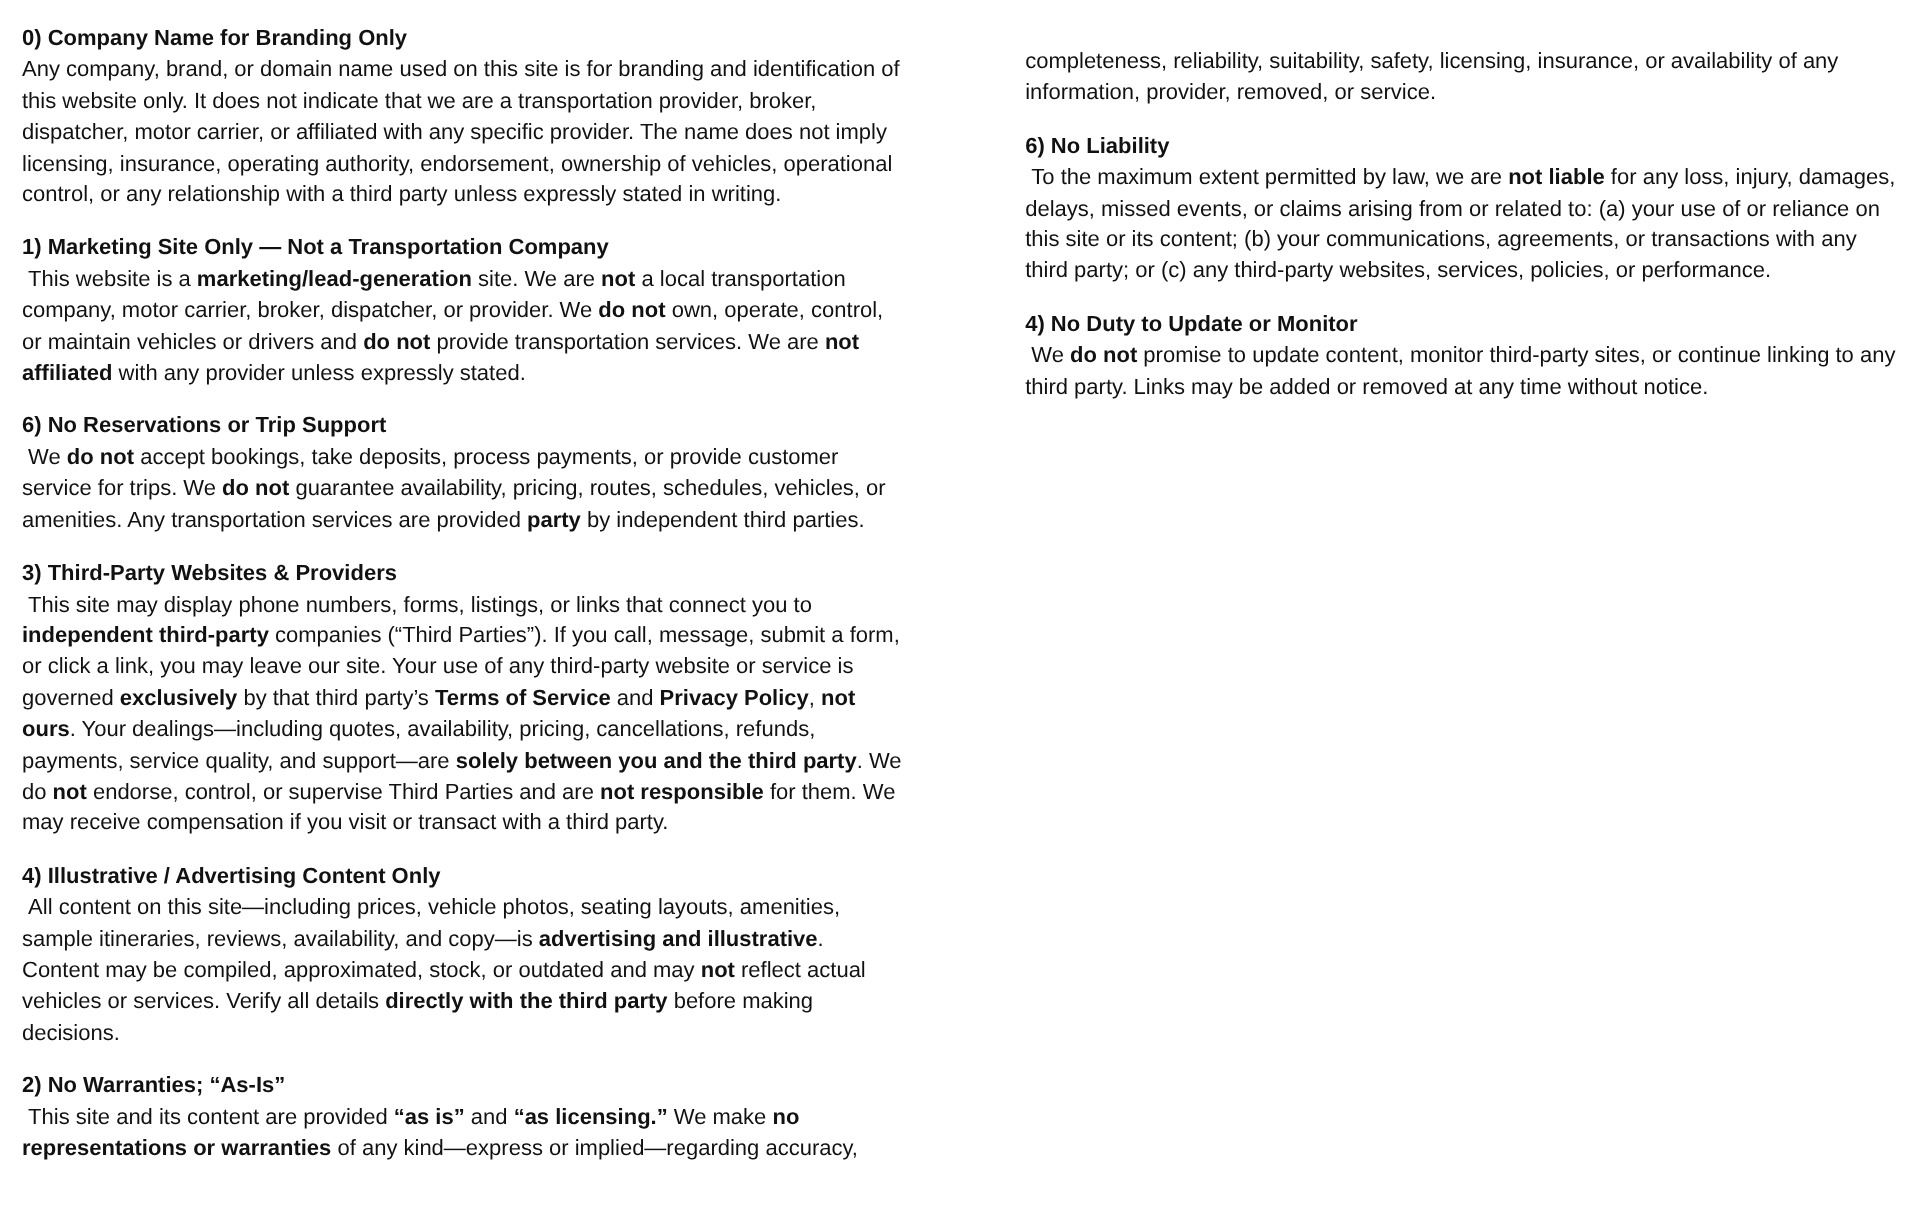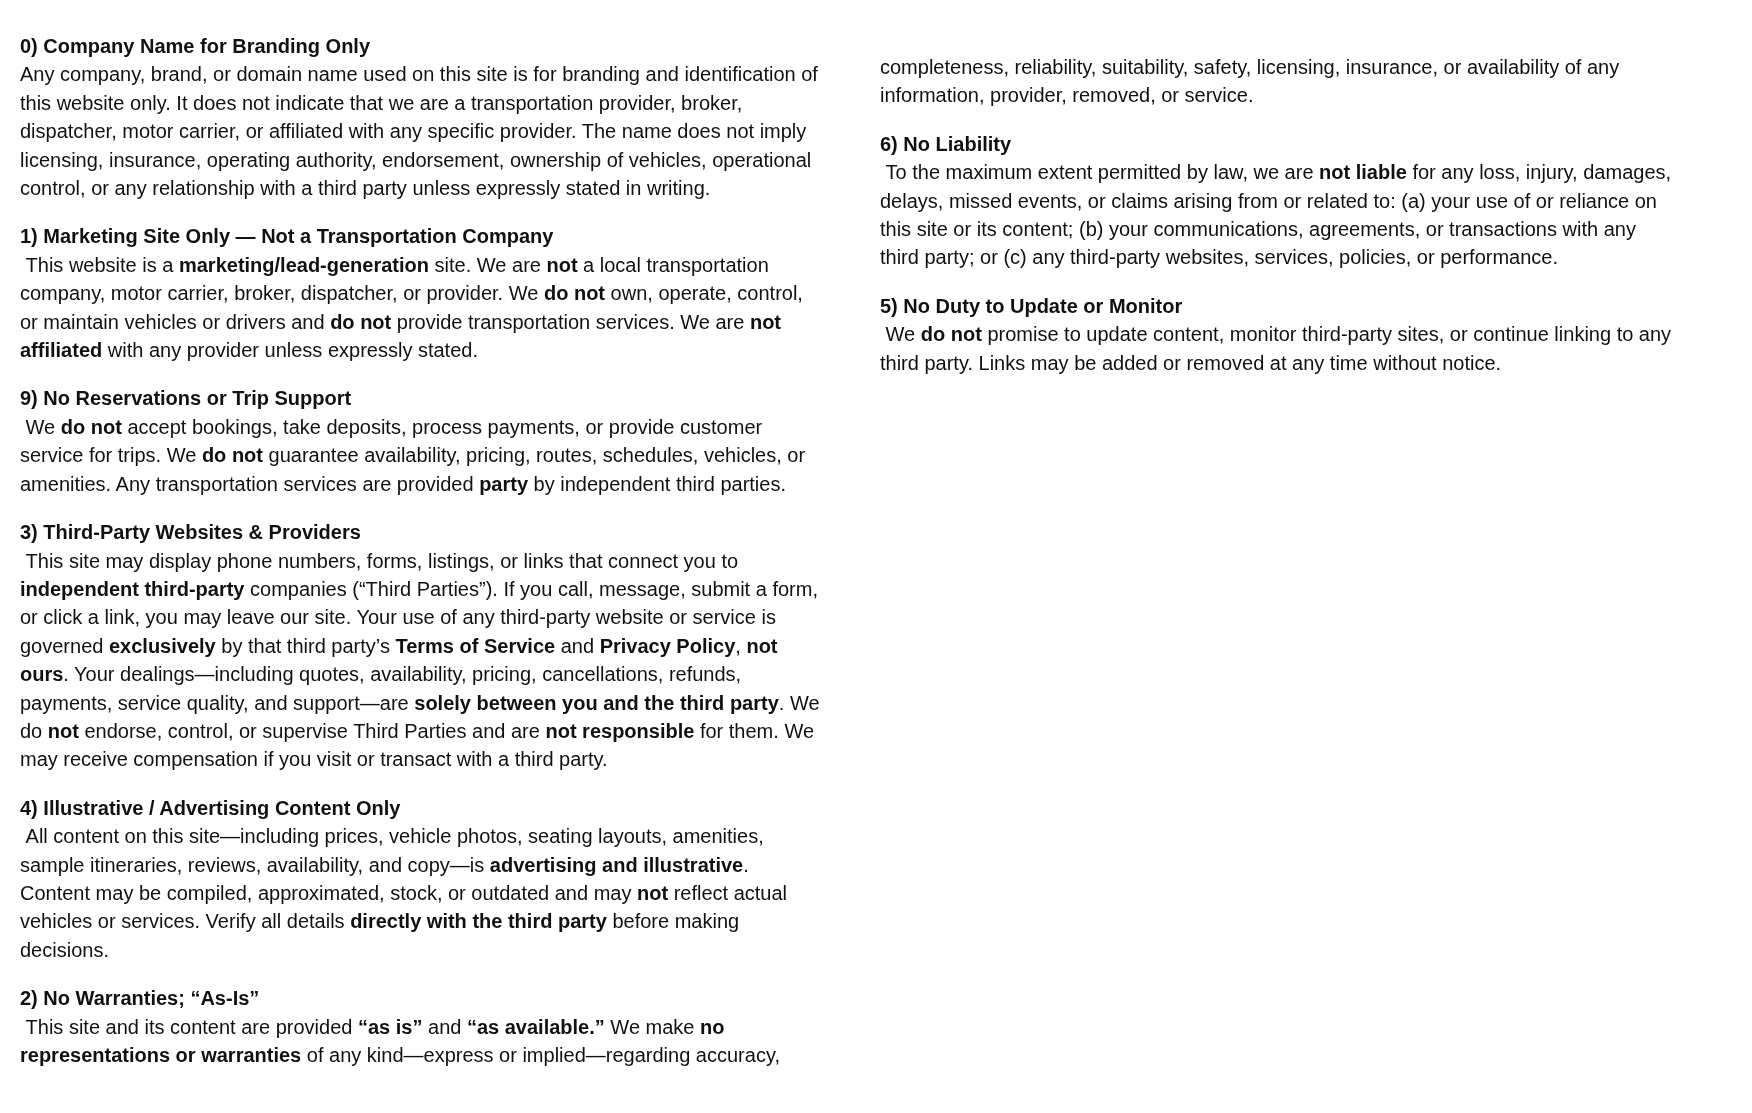--- a/index.html
+++ b/index.html
@@ -12,23 +12,22 @@
     height: 1113px;
     overflow: hidden;
     font-family: "Liberation Sans", sans-serif;
     font-size: 20px;
     line-height: 28.4px;
     color: #111111;
   }
   .page {
     display: flex;
     padding: 21px 20px 0 20px;
-    gap: 60px;
+    gap: 112px;
     box-sizing: border-box;
-    margin-top: 11px;
   }
   .col {
     flex: 0 0 800px;
     width: 800px;
   }
   .col-right {
     padding-top: 21px;
   }
   p.section {
     margin: 20px 0;
@@ -39,23 +38,23 @@
   }
   strong { font-weight: 700; }
 </style>
 </head>
 <body style="background: rgb(255, 255, 255); color: rgb(17, 17, 17);">
 
 <div class="page">
   <div class="col col-left">
       <p class="section"><strong>0) Company Name for Branding Only</strong><br>Any company, brand, or domain name used on this site is for branding and identification of this website only. It does not indicate that we are a transportation provider, broker, dispatcher, motor carrier, or affiliated with any specific provider. The name does not imply licensing, insurance, operating authority, endorsement, ownership of vehicles, operational control, or any relationship with a third party unless expressly stated in writing.</p>
       <p class="section"><strong>1) Marketing Site Only — Not a Transportation Company</strong><br> This website is a <strong>marketing/lead-generation</strong> site. We are <strong>not</strong> a local transportation company, motor carrier, broker, dispatcher, or provider. We <strong>do not</strong> own, operate, control, or maintain vehicles or drivers and <strong>do not</strong> provide transportation services. We are <strong>not affiliated</strong> with any provider unless expressly stated.</p>
-      <p class="section"><strong>9) No Reservations or Trip Support</strong><br> We <strong>do not</strong> accept bookings, take deposits, process payments, or provide customer service for trips. We <strong>do not</strong> guarantee availability, pricing, routes, schedules, vehicles, or amenities. Any transportation services are provided <strong>party</strong> by independent third parties.</p>
+      <p class="section"><strong>6) No Reservations or Trip Support</strong><br> We <strong>do not</strong> accept bookings, take deposits, process payments, or provide customer service for trips. We <strong>do not</strong> guarantee availability, pricing, routes, schedules, vehicles, or amenities. Any transportation services are provided <strong>party</strong> by independent third parties.</p>
       <p class="section"><strong>3) Third-Party Websites &amp; Providers</strong><br> This site may display phone numbers, forms, listings, or links that connect you to <strong>independent third-party</strong> companies (“Third Parties”). If you call, message, submit a form, or click a link, you may leave our site. Your use of any third-party website or service is governed <strong>exclusively</strong> by that third party’s <strong>Terms of Service</strong> and <strong>Privacy Policy</strong>, <strong>not ours</strong>. Your dealings—including quotes, availability, pricing, cancellations, refunds, payments, service quality, and support—are <strong>solely between you and the third party</strong>. We do <strong>not</strong> endorse, control, or supervise Third Parties and are <strong>not responsible</strong> for them. We may receive compensation if you visit or transact with a third party.</p>
       <p class="section"><strong>4) Illustrative / Advertising Content Only</strong><br> All content on this site—including prices, vehicle photos, seating layouts, amenities, sample itineraries, reviews, availability, and copy—is <strong>advertising and illustrative</strong>. Content may be compiled, approximated, stock, or outdated and may <strong>not</strong> reflect actual vehicles or services. Verify all details <strong>directly with the third party</strong> before making decisions.</p>
-      <p class="section"><strong>2) No Warranties; “As-Is”</strong><br> This site and its content are provided <strong>“as is”</strong> and <strong>“as available.”</strong> We make <strong>no representations or warranties</strong> of any kind—express or implied—regarding accuracy,</p>
+      <p class="section"><strong>2) No Warranties; “As-Is”</strong><br> This site and its content are provided <strong>“as is”</strong> and <strong>“as licensing.”</strong> We make <strong>no representations or warranties</strong> of any kind—express or implied—regarding accuracy,</p>
     </div>
   <div class="col col-right">
       <p class="section">completeness, reliability, suitability, safety, licensing, insurance, or availability of any information, provider, removed, or service.</p>
       <p class="section"><strong>6) No Liability</strong><br> To the maximum extent permitted by law, we are <strong>not liable</strong> for any loss, injury, damages, delays, missed events, or claims arising from or related to: (a) your use of or reliance on this site or its content; (b) your communications, agreements, or transactions with any third party; or (c) any third-party websites, services, policies, or performance.</p>
-      <p class="section"><strong>5) No Duty to Update or Monitor</strong><br> We <strong>do not</strong> promise to update content, monitor third-party sites, or continue linking to any third party. Links may be added or removed at any time without notice.</p>
+      <p class="section"><strong>4) No Duty to Update or Monitor</strong><br> We <strong>do not</strong> promise to update content, monitor third-party sites, or continue linking to any third party. Links may be added or removed at any time without notice.</p>
     </div>
 </div>
 
 </body></html>

